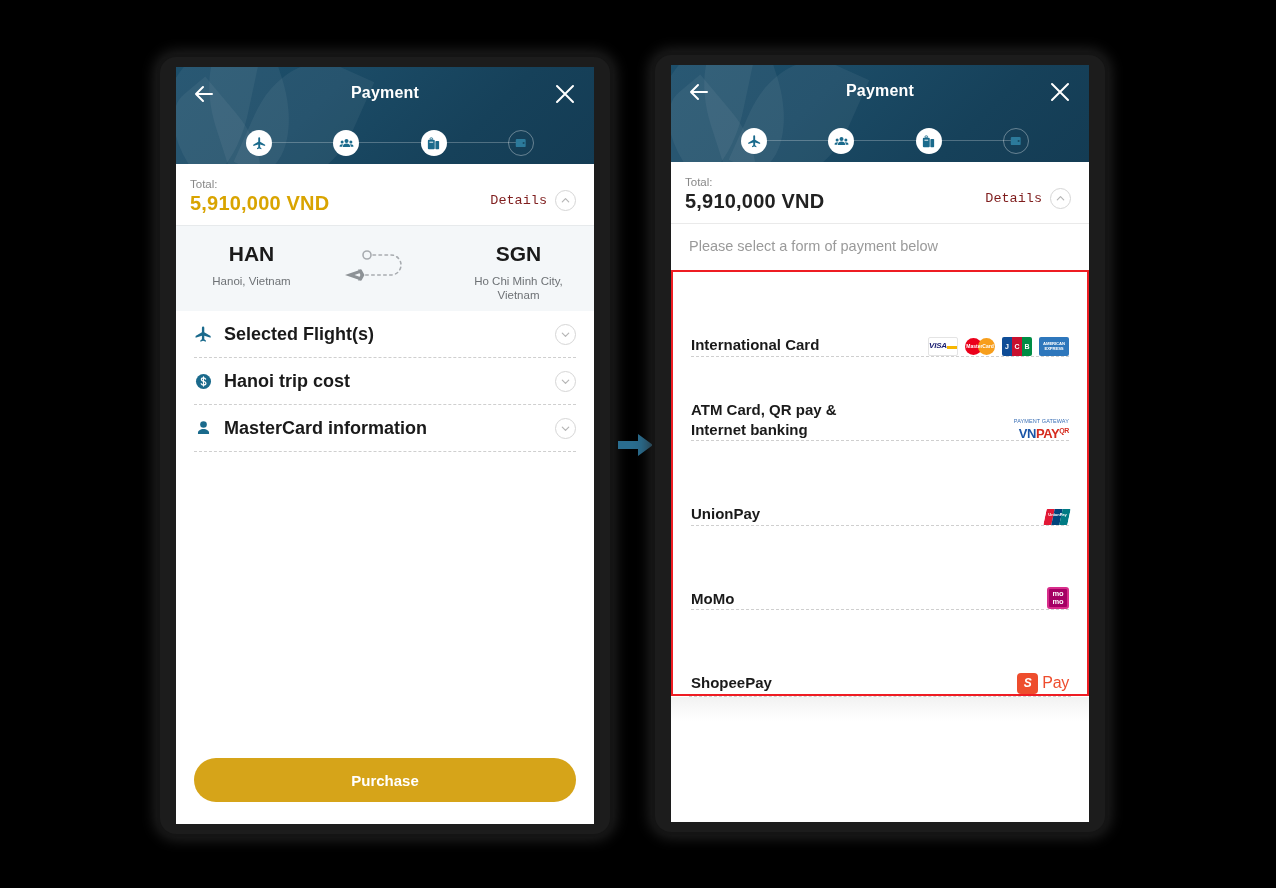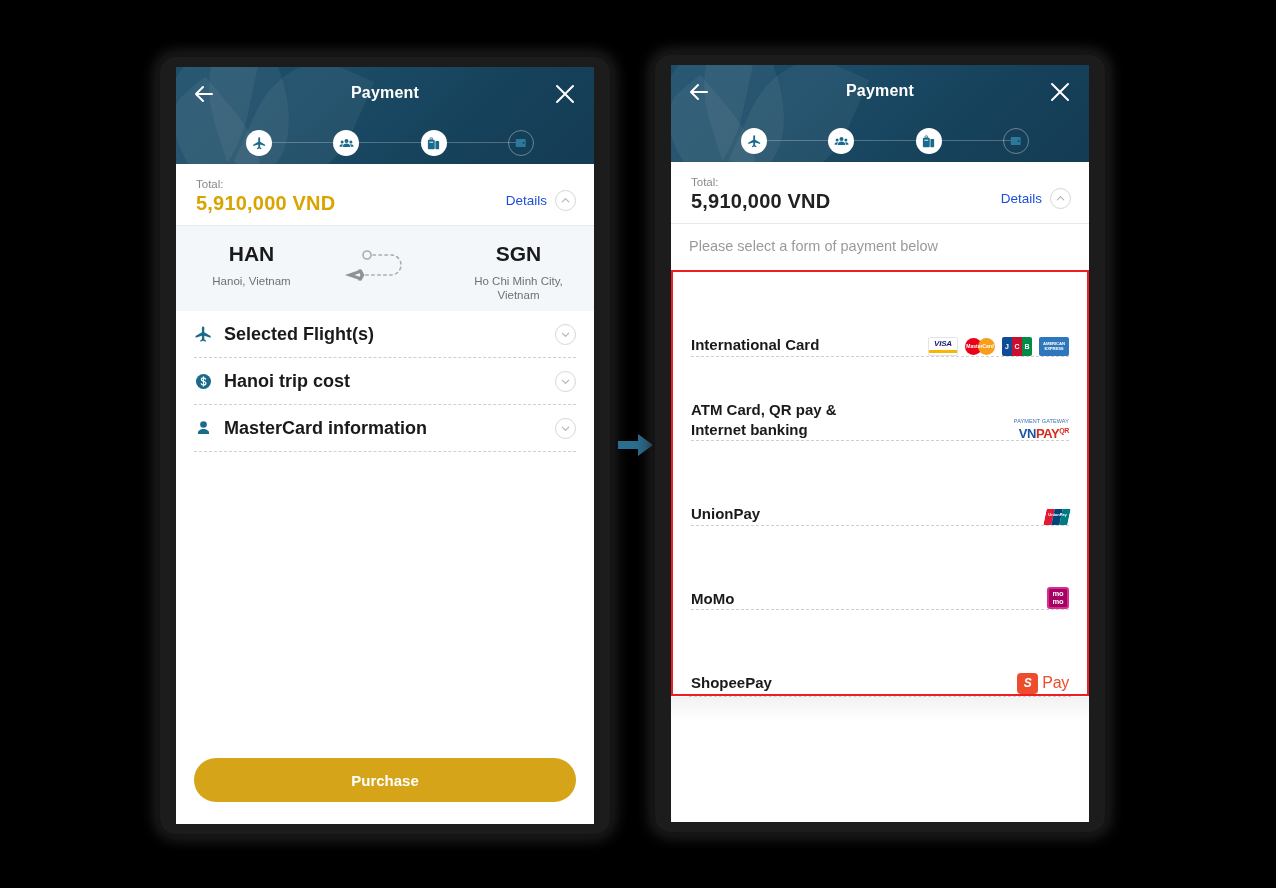--- a/index.html
+++ b/index.html
@@ -80,35 +80,35 @@
   }
   .step.inactive {
     background: transparent;
     border: 1px solid rgba(255,255,255,.35);
   }
   .step svg { display: block; }
 
   
   .total-bar {
     position: relative;
-    padding: 14px 18px 10px 20px;
+    padding: 14px 18px 10px 14px;
     background: #fff;
   }
   .total-label { font-size: 11.5px; color: #888; }
   .total-amount {
     font-size: 20px; font-weight: bold; margin-top: 2px;
     letter-spacing: .2px;
   }
   .total-amount.gold { color: #d9a400; }
   .total-amount.dark { color: #212121; }
   .details-wrap {
     position: absolute; right: 18px; top: 26px;
     display: flex; align-items: center; gap: 8px; cursor: pointer;
   }
-  .details-txt { font-size: 13.5px; color: #1d4ed8; }
+  .details-txt { font-size: 13.5px; color: #7f1d1d; font-family: Liberation Mono, monospace; }
   .chev-btn {
     width: 21px; height: 21px; border-radius: 50%;
     border: 1px solid #d6d6d6;
     display: flex; align-items: center; justify-content: center;
   }
 
   
   .route {
     display: flex; align-items: flex-start;
     background: #f4f7f9;
@@ -174,21 +174,21 @@
   .pay-after-sep { margin: 0 18px; border-bottom: 1px dashed #cfcfcf; }
   .tail-fade {
     height: 24px;
     background: linear-gradient(#f2f2f2, #ffffff);
   }
 
   
   .logo-visa {
     width: 30px; height: 19px; background: #fff;
     border: 1px solid #e4e4e4; border-radius: 2px;
-    display: flex; flex-direction: column; justify-content: center; align-items: center;
+    display: flex; flex-direction: row; justify-content: center; align-items: center;
     overflow: hidden;
   }
   .logo-visa .vtxt {
     font-size: 8px; font-weight: bold; font-style: italic;
     color: #1a1f71; letter-spacing: -.2px; line-height: 1;
   }
   .logo-visa .vbar { width: 100%; height: 3px; background: #f7b600; margin-top: 2px; }
 
   .logo-mc { width: 30px; height: 19px; position: relative; }
   .logo-mc .c { position: absolute; top: 1px; width: 17px; height: 17px; border-radius: 50%; }

